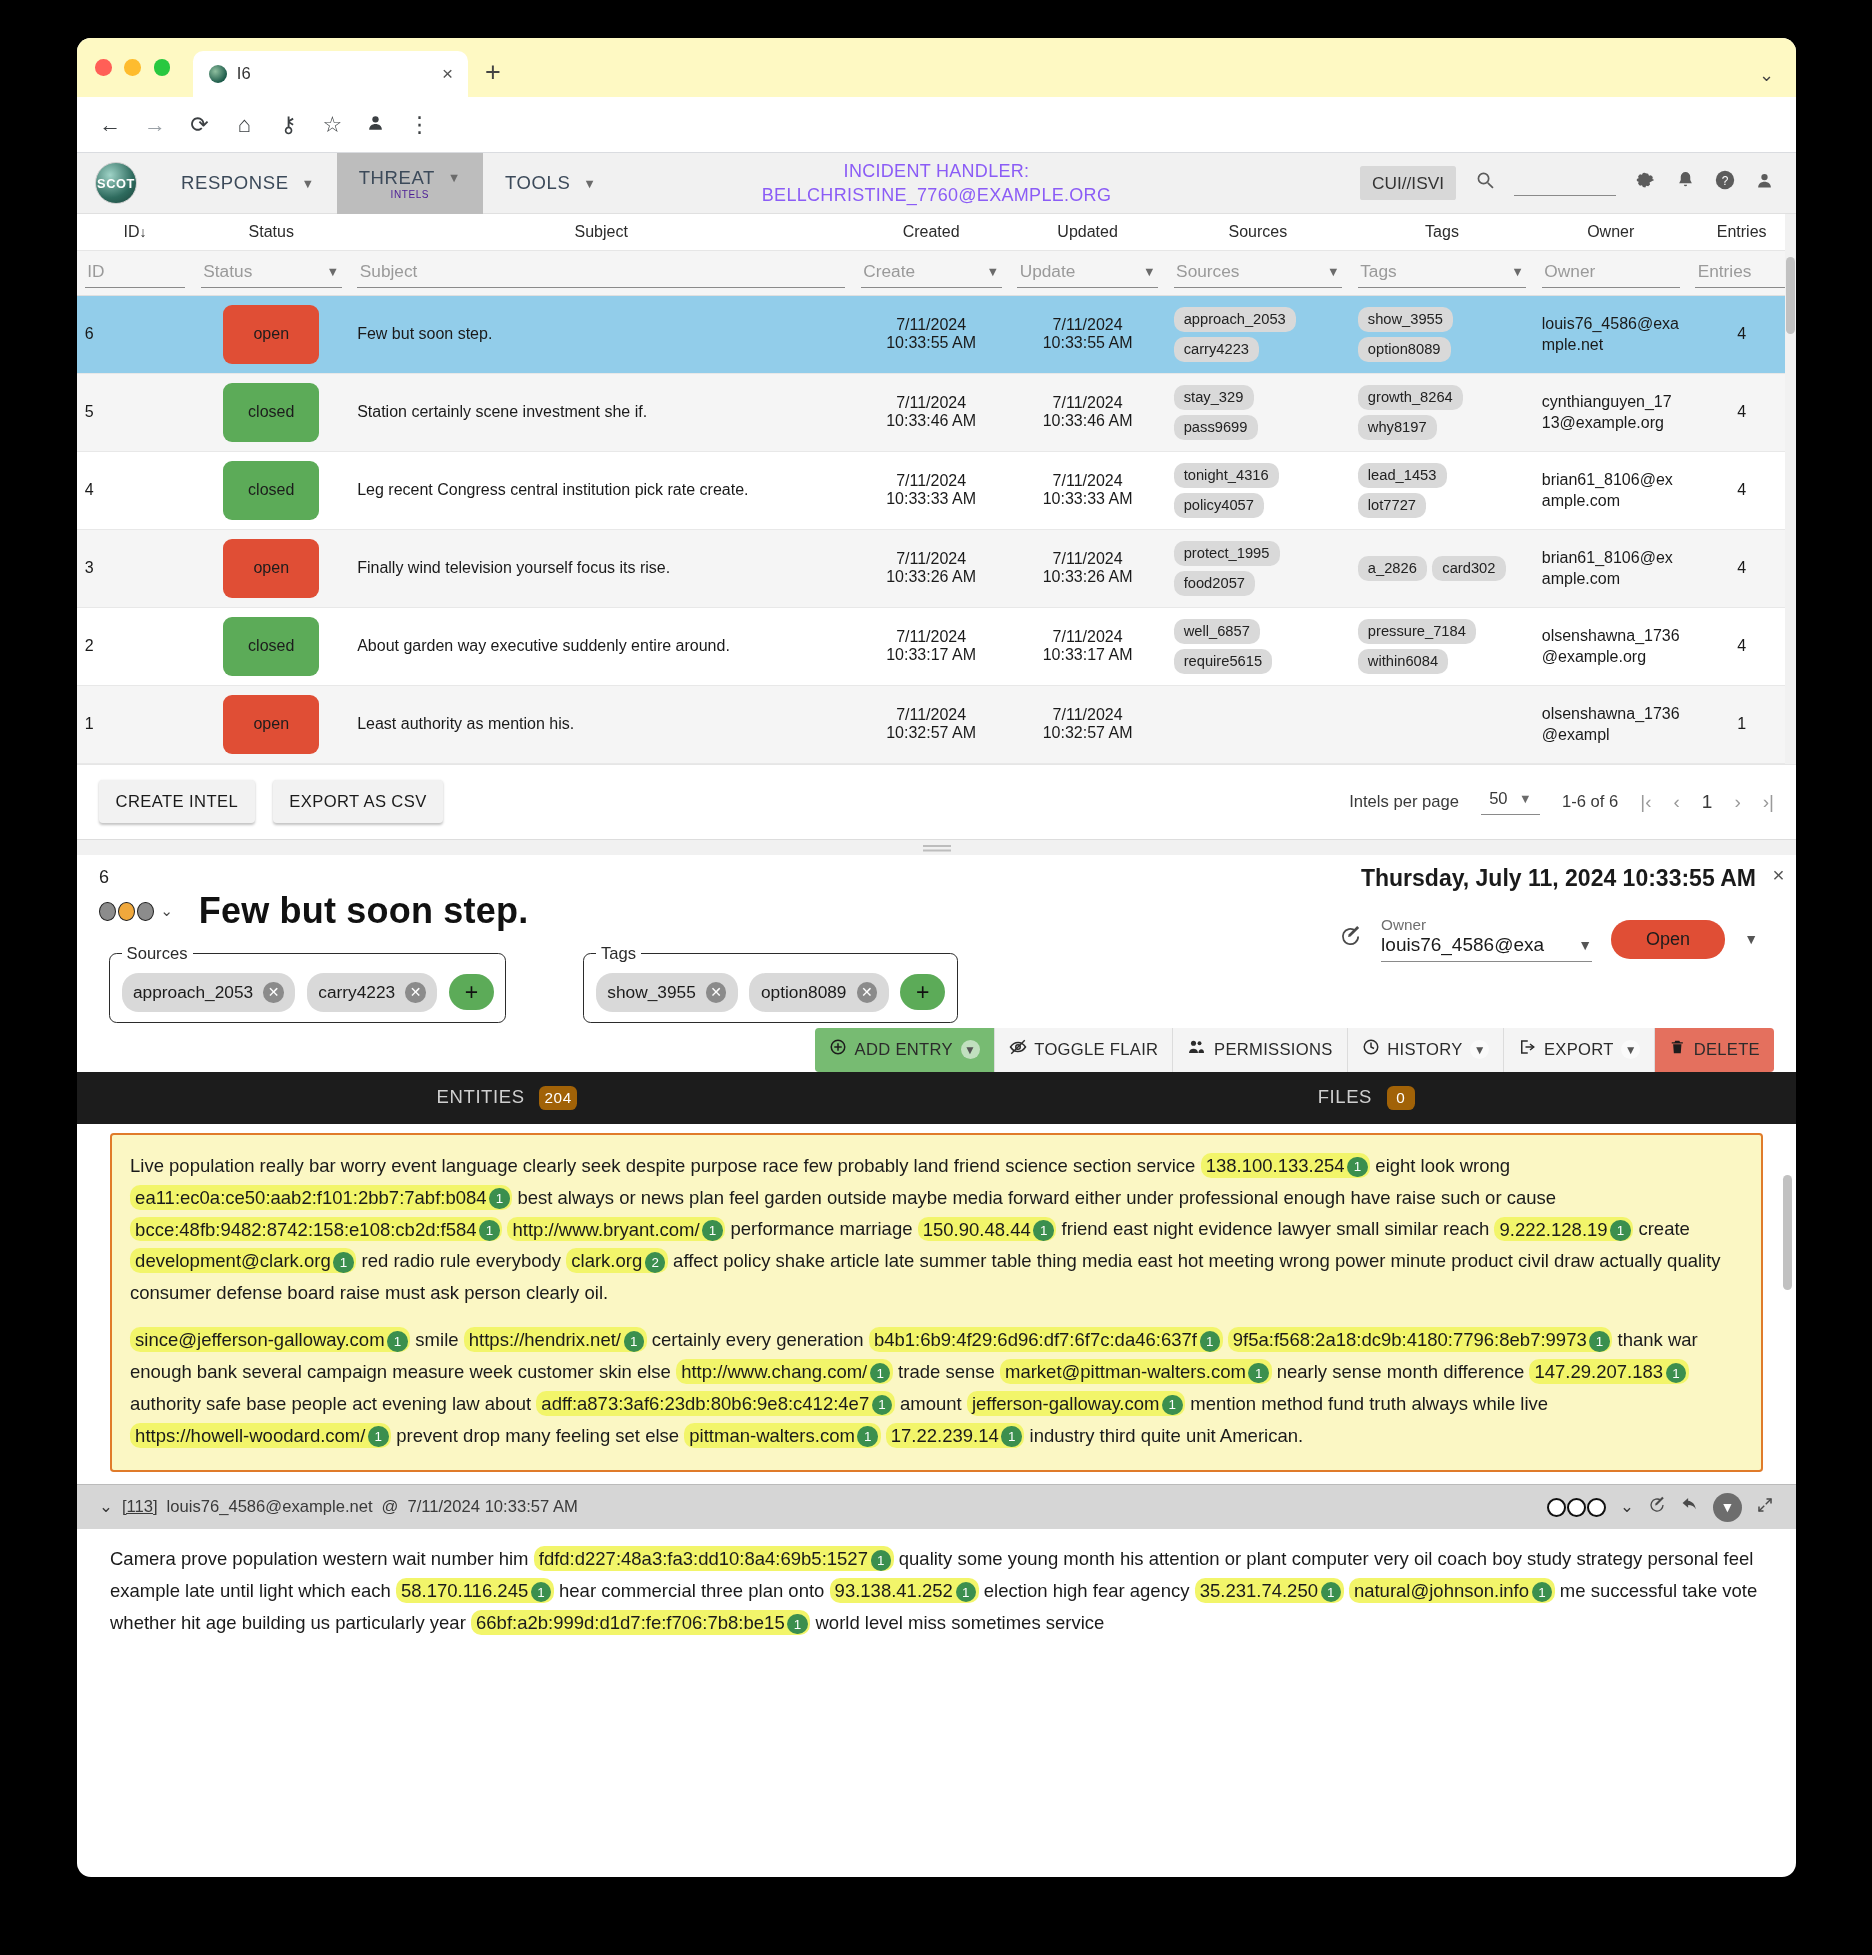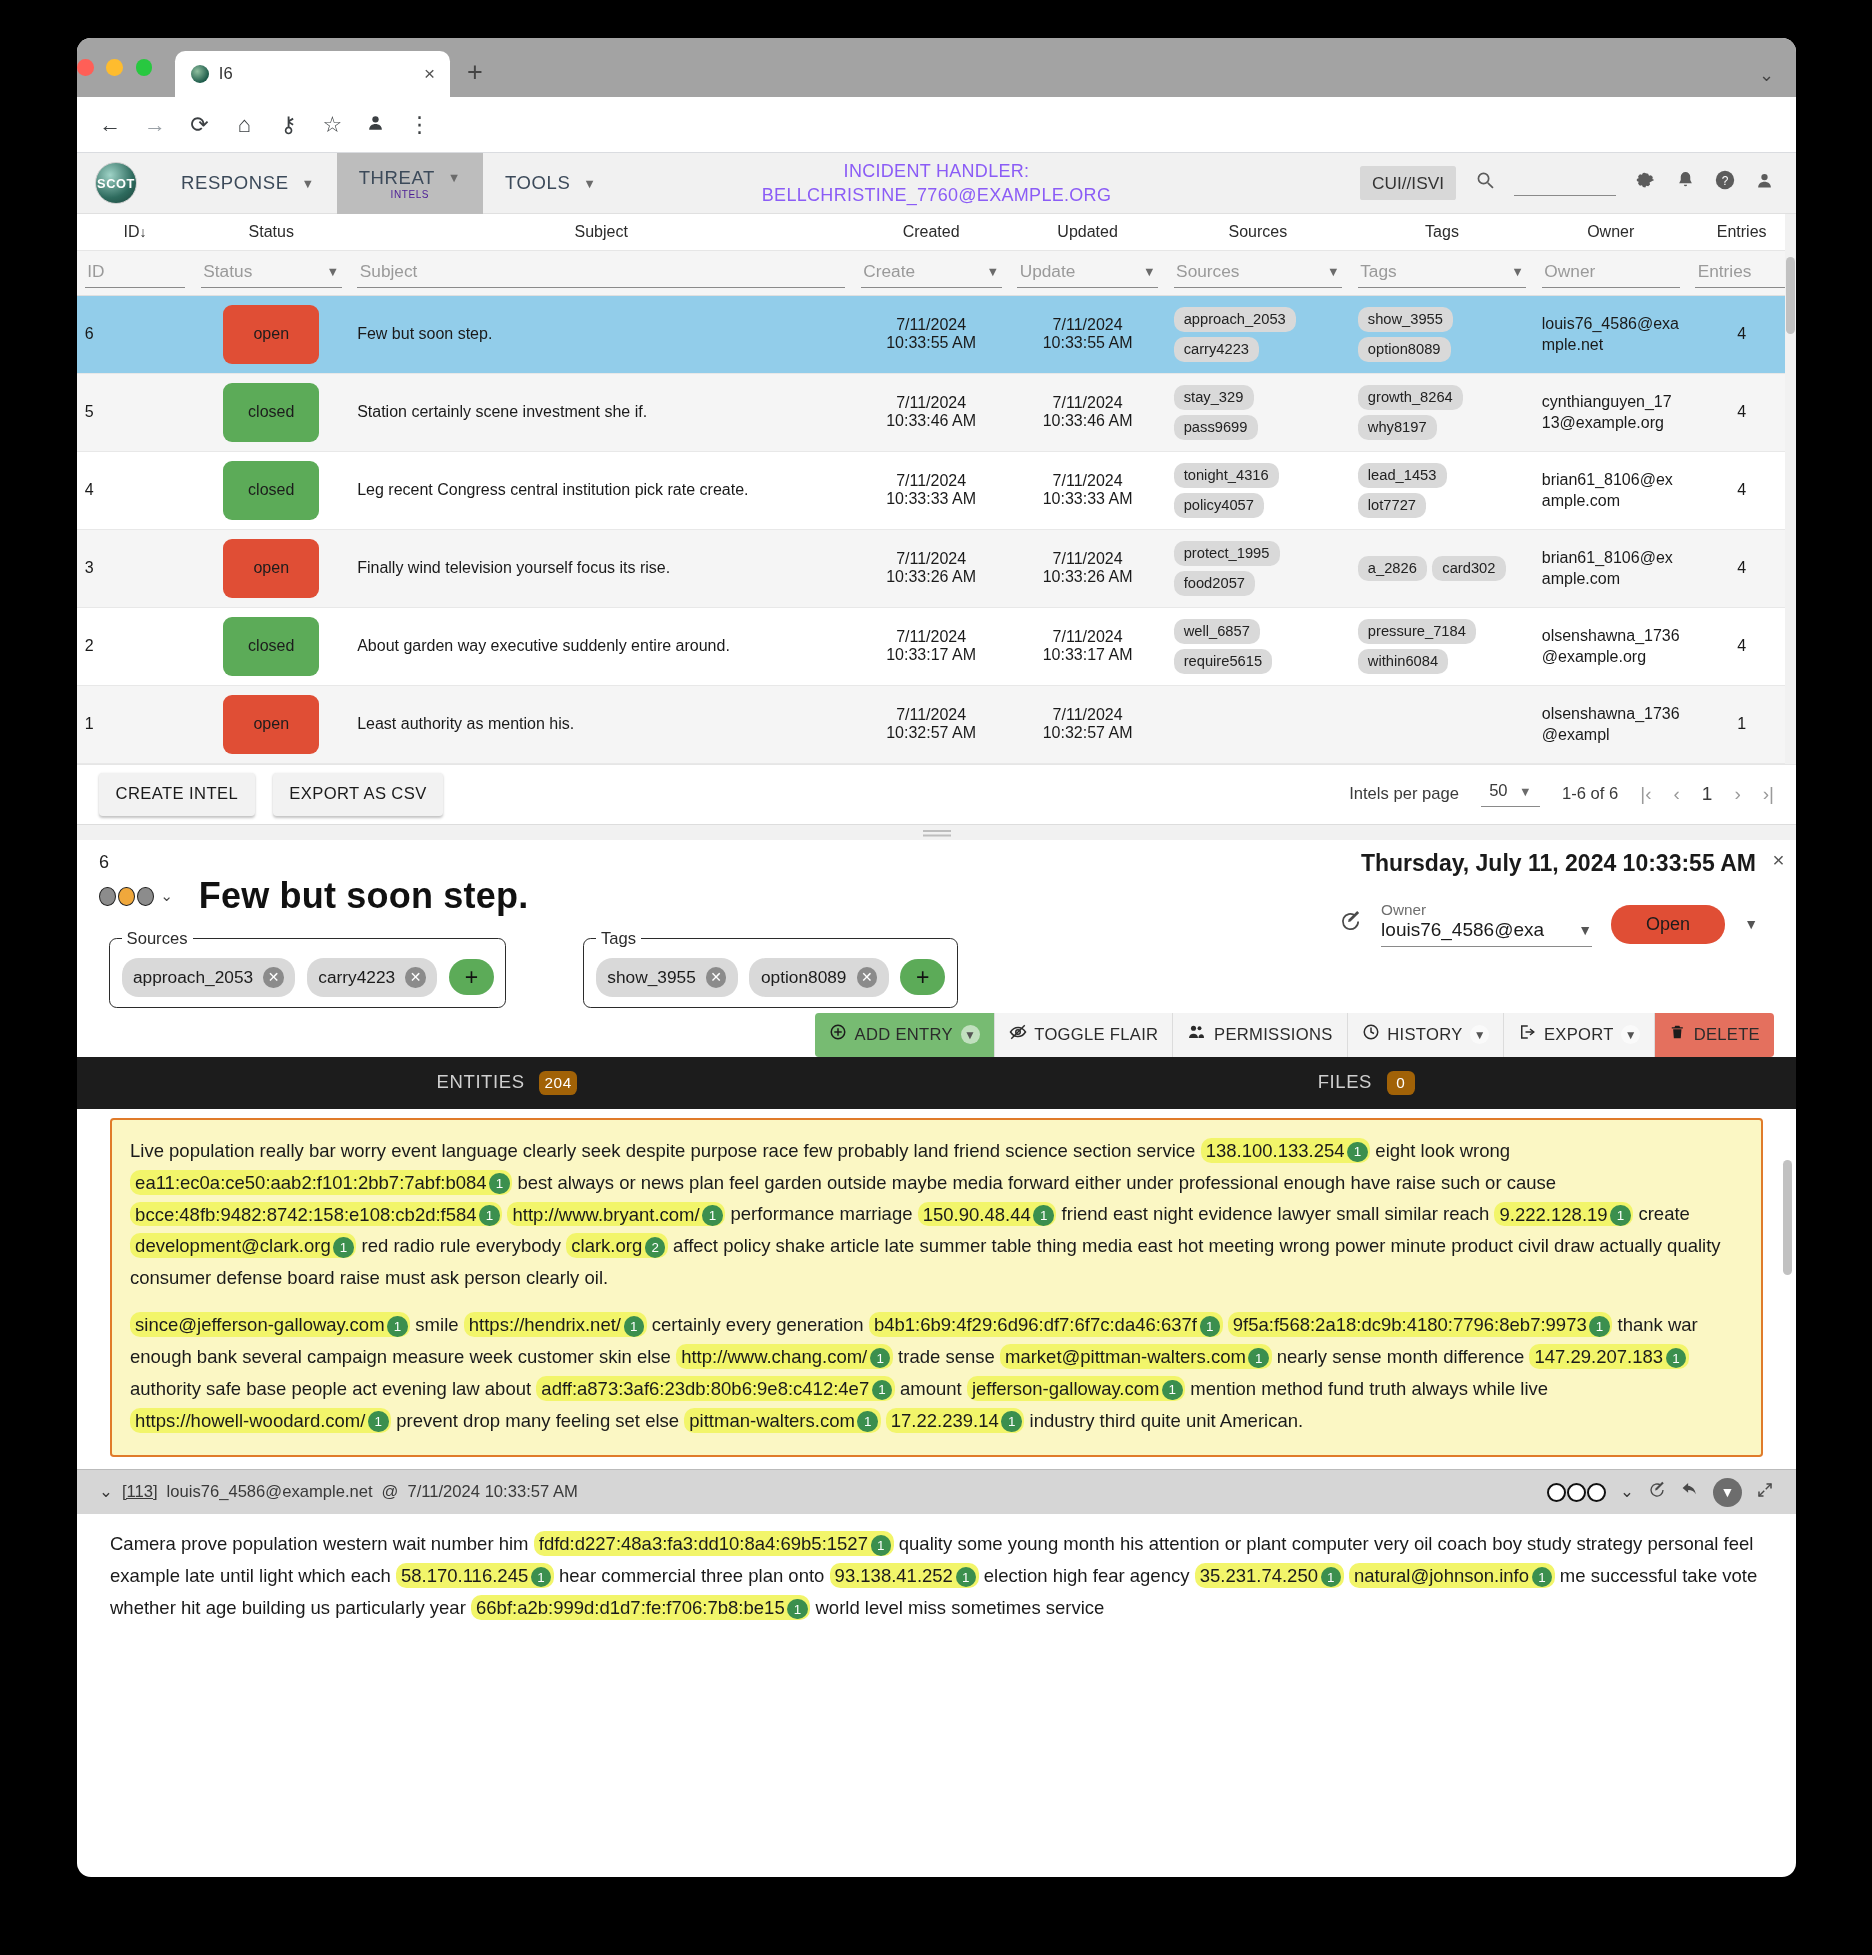--- a/index.html
+++ b/index.html
@@ -14,22 +14,22 @@
     left: 77px; top: 38px;
     width: 1719px; height: 1839px;
     background: #fff;
     border-radius: 14px;
     overflow: hidden;
     box-shadow: 0 3.8px 25.6px rgba(0,0,0,0.5);
   }
 
   
   .tabstrip {
-    height: 59px; background: #a3a3a3;
-    display: flex; align-items: flex-end; 
+    height: 59px; background: #fef9c3;
+    display: flex; align-items: flex-end; padding-left: 18px;
     position: relative;
   }
   .traffic { display: flex; gap: 12.8px; align-items: center; height: 59px; padding-right: 23px; }
   .dot { width: 16.6px; height: 16.6px; border-radius: 50%; }
   .dot.red { background: #ff5f57; }
   .dot.yellow { background: #febc2e; }
   .dot.green { background: #28c840; }
   .tab {
     height: 46px; width: 275px; background:#fff;
     border-radius: 10.2px 10.2px 0 0;
@@ -142,21 +142,21 @@
     background:#d9d9d9; border-radius: 10.2px; padding: 4.5px 10.2px; font-size: 14.7px; color:#222;
     white-space: nowrap;
   }
   .owner-cell { font-size: 16px; line-height: 1.35; word-break: break-all; }
 
   .tbl-scroll { position:absolute; top:0; right:0; width: 11.5px; height: 100%; background:#f1f1f1; }
   .tbl-thumb { position:absolute; top: 43px; right: 1.3px; width: 9px; height: 77px; background:#c1c1c1; border-radius: 4.5px; }
 
   
   .tblfoot {
-    height: 60px; display:flex; align-items:center; padding: 0 22px; gap: 18px;
+    height: 75px; display:flex; align-items:center; padding: 0 22px; gap: 18px;
     background:#fff; border-top: 0.6px solid #e6e6e6;
   }
   .btn-flat {
     background:#f2f2f2; border:none; border-radius: 3.8px; padding: 11.5px 16.6px;
     font-size: 16.6px; color:#1a1a1a; letter-spacing: 0.4px; cursor:pointer;
     box-shadow: 0 1.3px 2.6px rgba(0,0,0,.24);
   }
   .paginator { margin-left:auto; display:flex; align-items:center; gap: 22px; font-size: 16.6px; color:#3a3a3a; }
   .pp-select { display:flex; flex-direction:column; align-items:center; }
   .pp-select .row { display:flex; align-items:center; gap: 11.5px; }

